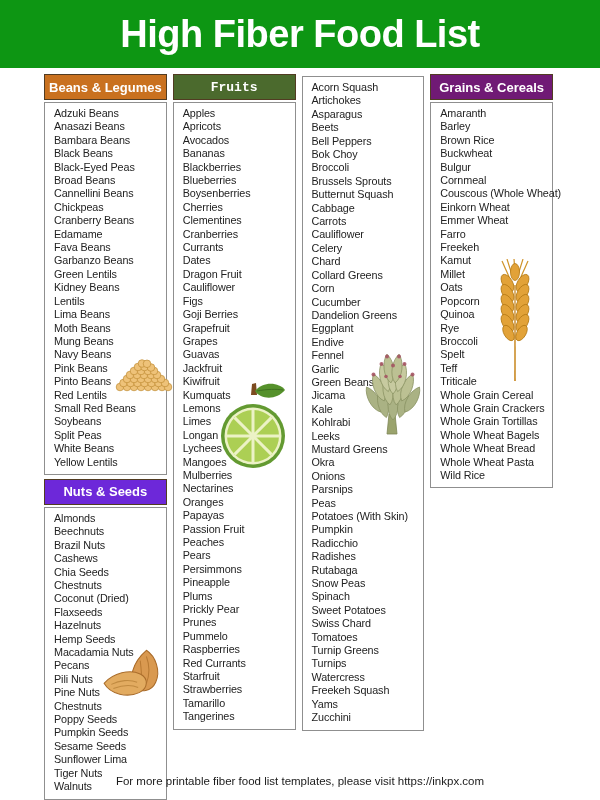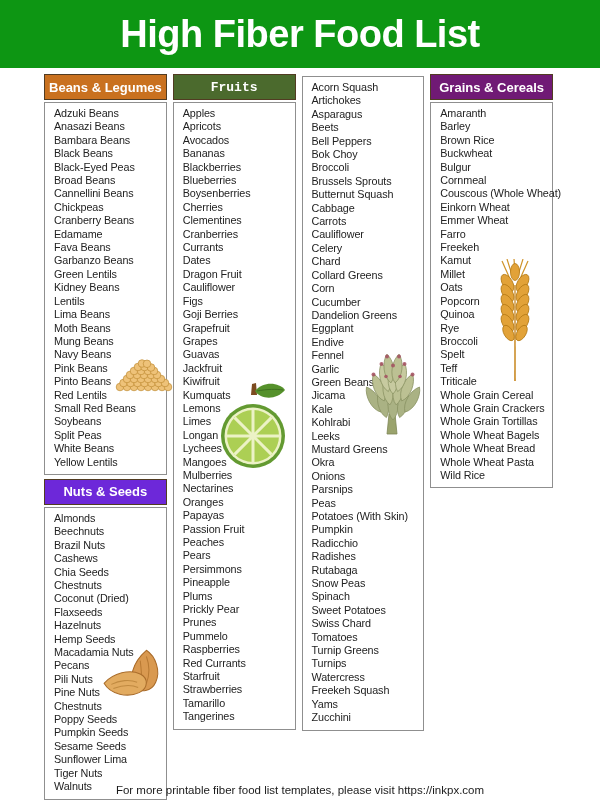--- a/index.html
+++ b/index.html
@@ -30,21 +30,21 @@
   .hdr-grains{background:#701a75;}
   .hdr-nuts{background:#6d28d9;}
   .list{
     margin-top:2px;border:1px solid #8f8f8f;background:#ffffff;
     padding:4px 15px 5px 9px;font-size:10.8px;line-height:13.4px;color:#222222;
     letter-spacing:-0.1px;
   }
   .food-item{white-space:nowrap;}
   .illus{position:absolute;pointer-events:none;}
   .footer{
-    position:absolute;left:0;bottom:4px;width:100%;text-align:center;
+    position:absolute;left:0;bottom:13px;width:100%;text-align:center;
     font-size:11.5px;color:#1a1a1a;
   }
 </style>
 </head>
 <body>
 
 <div class="page">
 
   <header class="banner">
     <h1>High Fiber Food List</h1>

